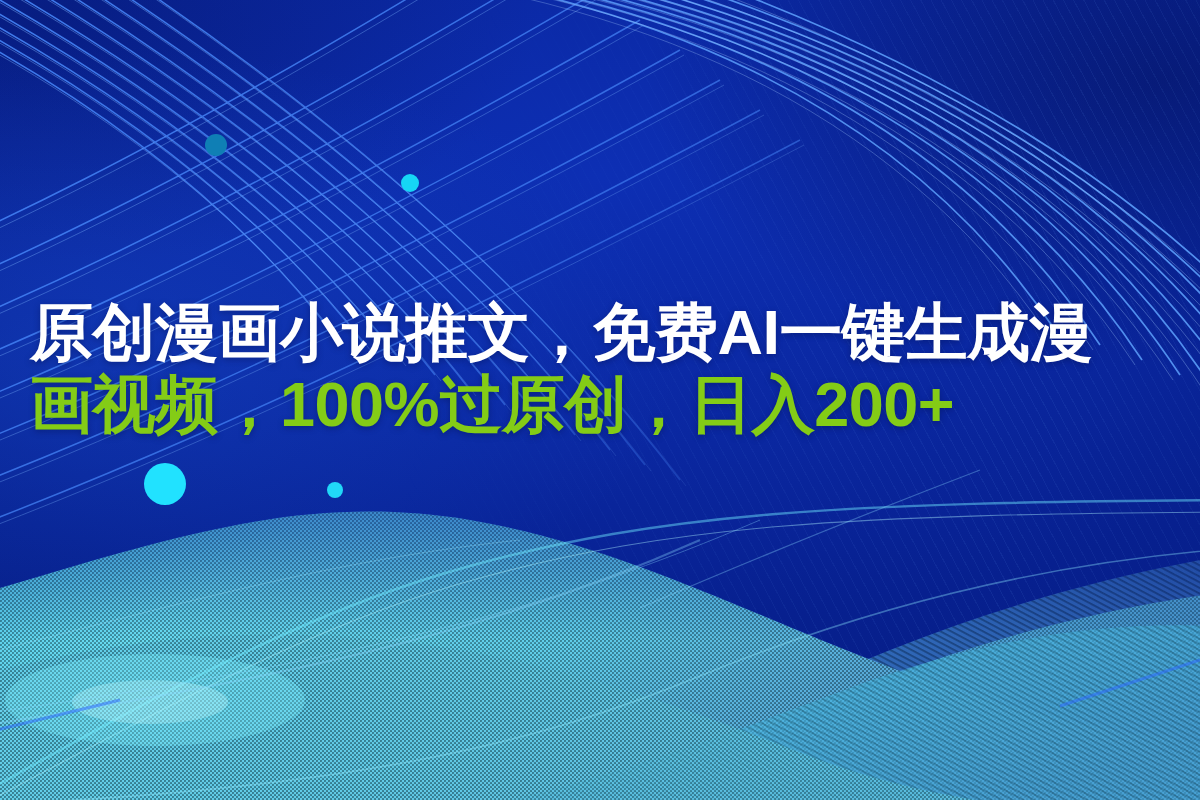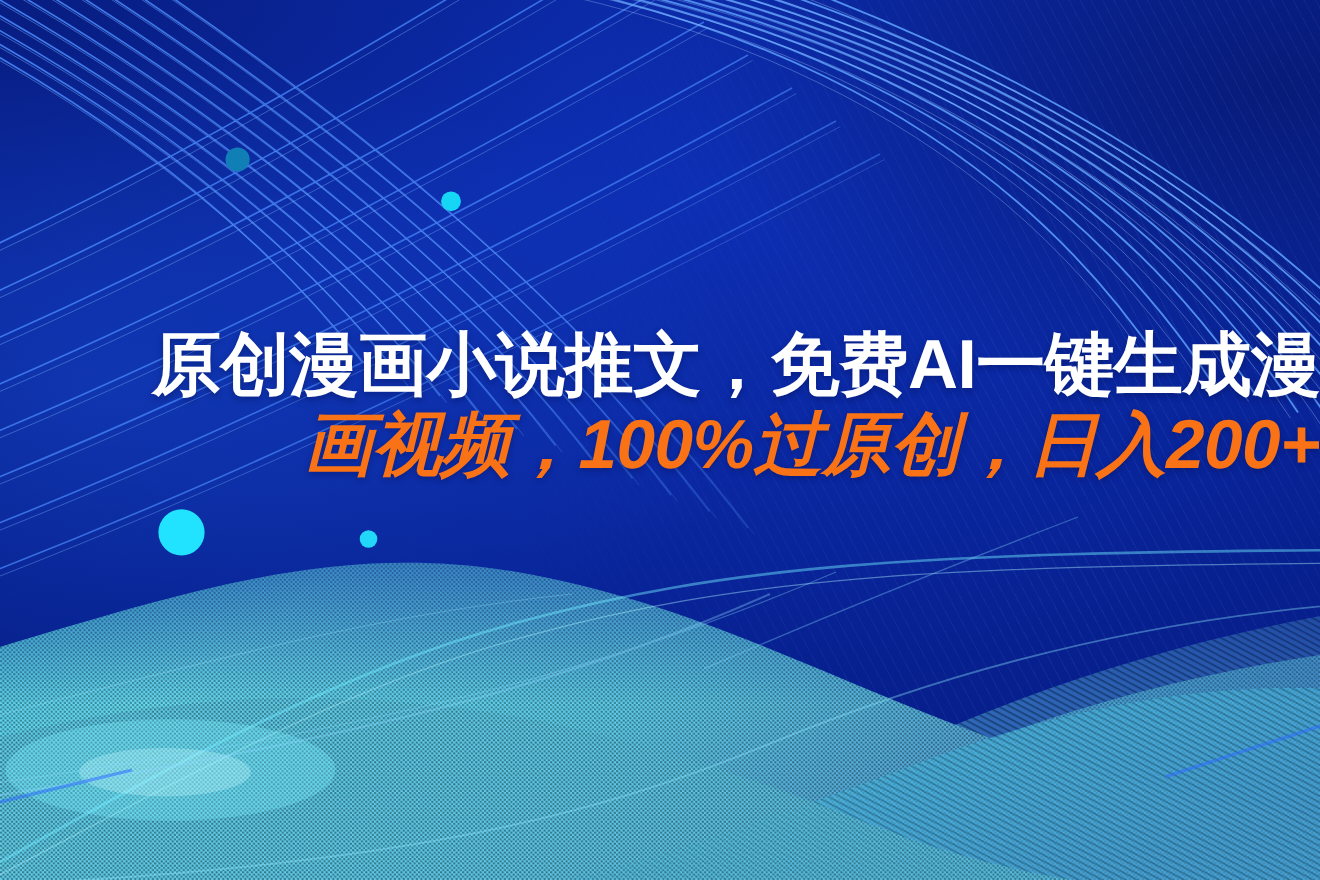--- a/index.html
+++ b/index.html
@@ -51,25 +51,26 @@
         rgba(110,170,255,0) 9px);
     -webkit-mask-image: linear-gradient(100deg, rgba(0,0,0,0) 36%, rgba(0,0,0,0.55) 58%, rgba(0,0,0,0.95) 82%, rgba(0,0,0,0.5) 100%);
             mask-image: linear-gradient(100deg, rgba(0,0,0,0) 36%, rgba(0,0,0,0.55) 58%, rgba(0,0,0,0.95) 82%, rgba(0,0,0,0.5) 100%);
   }
 
   svg.layer { display:block; }
 
   
   #headline {
     position: absolute;
-    left: 16px;
+    left: 0;
     right: 0;
     top: 296px;
-    text-align: right;
+    text-align: left;
     z-index: 40;
+    padding-left: 30px;
   }
   .hl-line {
     display: block;
     color: #ffffff;
     font-family: "Liberation Sans", "DejaVu Sans", sans-serif;
     font-weight: 700;
     font-size: 63px;
     line-height: 72px;
     letter-spacing: -0.5px;
     white-space: nowrap;
@@ -277,16 +278,16 @@
 
   <svg class="layer" viewBox="0 0 1200 800" preserveAspectRatio="none" style="z-index:30">
     <circle cx="216" cy="145" r="11" fill="#0f7fb5" opacity="1"></circle>
     <circle cx="410" cy="183" r="9" fill="#16d6f5" opacity="1"></circle>
     <circle cx="165" cy="484" r="21" fill="#21e2ff" opacity="1"></circle>
     <circle cx="335" cy="490" r="8" fill="#21d8f8" opacity="1"></circle>
   </svg>
 
   <div id="headline">
     <span class="hl-line" style="color: rgb(255, 255, 255);">原创漫画小说推文，免费AI一键生成漫</span>
-    <span class="hl-line" style="color: #f97316; font-style: italic;">画视频，100%过原创，日入200+</span>
+    <span class="hl-line" style="color: #84cc16;">画视频，100%过原创，日入200+</span>
   </div>
 
 </div>
 
 </body></html>

